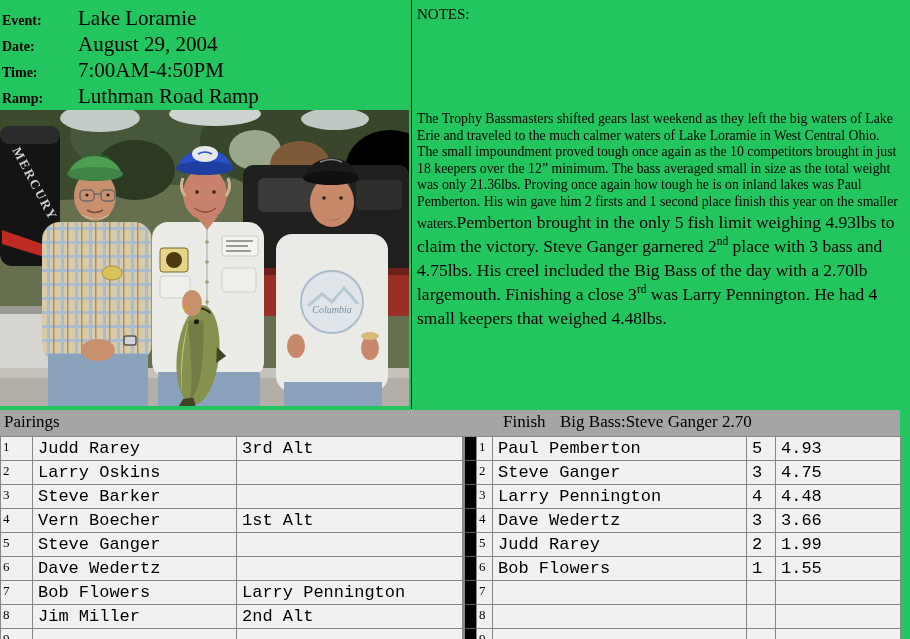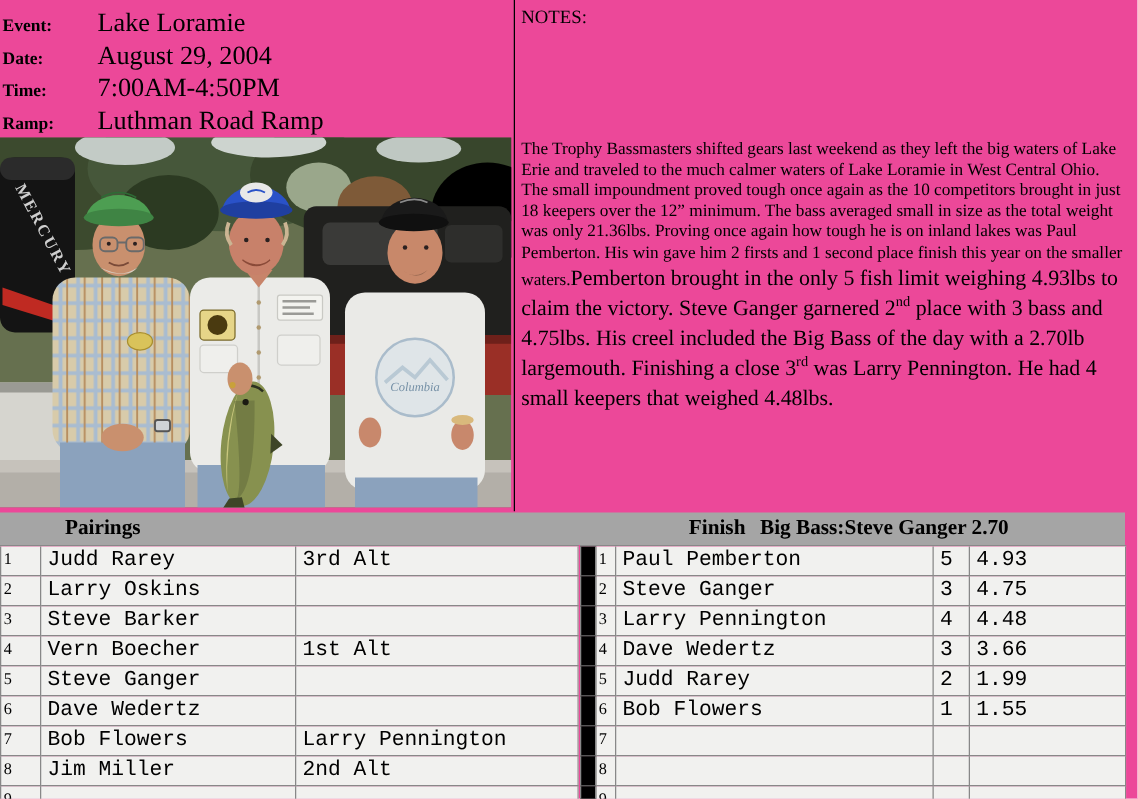--- a/index.html
+++ b/index.html
@@ -1,17 +1,17 @@
 <!DOCTYPE html>
 <html><head>
 <meta charset="utf-8">
 <style>
   html,body{margin:0;padding:0;background:#ffffff;}
   body{width:910px;height:639px;overflow:hidden;font-family:"Liberation Serif",serif;color:#000;}
-  .page{position:relative;width:910px;height:639px;background:#ec4899;}
+  .page{position:relative;width:910px;height:639px;background:#22c55e;}
 
   
   .event-info{position:absolute;left:2px;top:6px;width:400px;}
   .event-row{display:grid;grid-template-columns:76px auto;height:26px;align-items:baseline;}
   .event-label{font-weight:bold;font-size:14px;}
   .event-value{font-size:21px;}
 
   
   .v-divider{position:absolute;left:411px;top:0;width:1px;height:409px;background:#000;}
 
@@ -20,21 +20,21 @@
   .notes-paragraph{position:absolute;left:417px;top:111px;width:486px;margin:0;
     font-size:13.8px;line-height:16.5px;text-align:left;}
   .notes-large{font-size:17.5px;line-height:24px;}
   .notes-large sup{font-size:11.5px;line-height:0;}
 
   
   .photo{position:absolute;left:0;top:110px;width:409px;height:296px;display:block;}
 
   
   .tables-header{position:absolute;left:0;top:410px;width:900px;height:26px;background:#a5a5a5;}
-  .tables-header span{position:absolute;top:2px;font-weight:bold;font-size:17px;white-space:pre;margin-left:48px;}
+  .tables-header span{position:absolute;top:2px;font-weight:normal;font-size:17px;white-space:pre;}
   .pairings-title{left:4px;}
   .finish-title{left:503px;}
   .bigbass-title{left:560px;}
 
   .rows-wrap{position:absolute;top:436px;height:203px;overflow:hidden;border-top:1px solid #888;}
   .pairings-wrap{left:0;width:463px;}
   .finish-wrap{left:464px;width:437px;}
   .trow{display:flex;height:24px;background:#f1f1ef;box-sizing:border-box;}
   .tcell{box-sizing:border-box;border-right:1px solid #888;border-bottom:1px solid #888;
     overflow:hidden;white-space:nowrap;}

